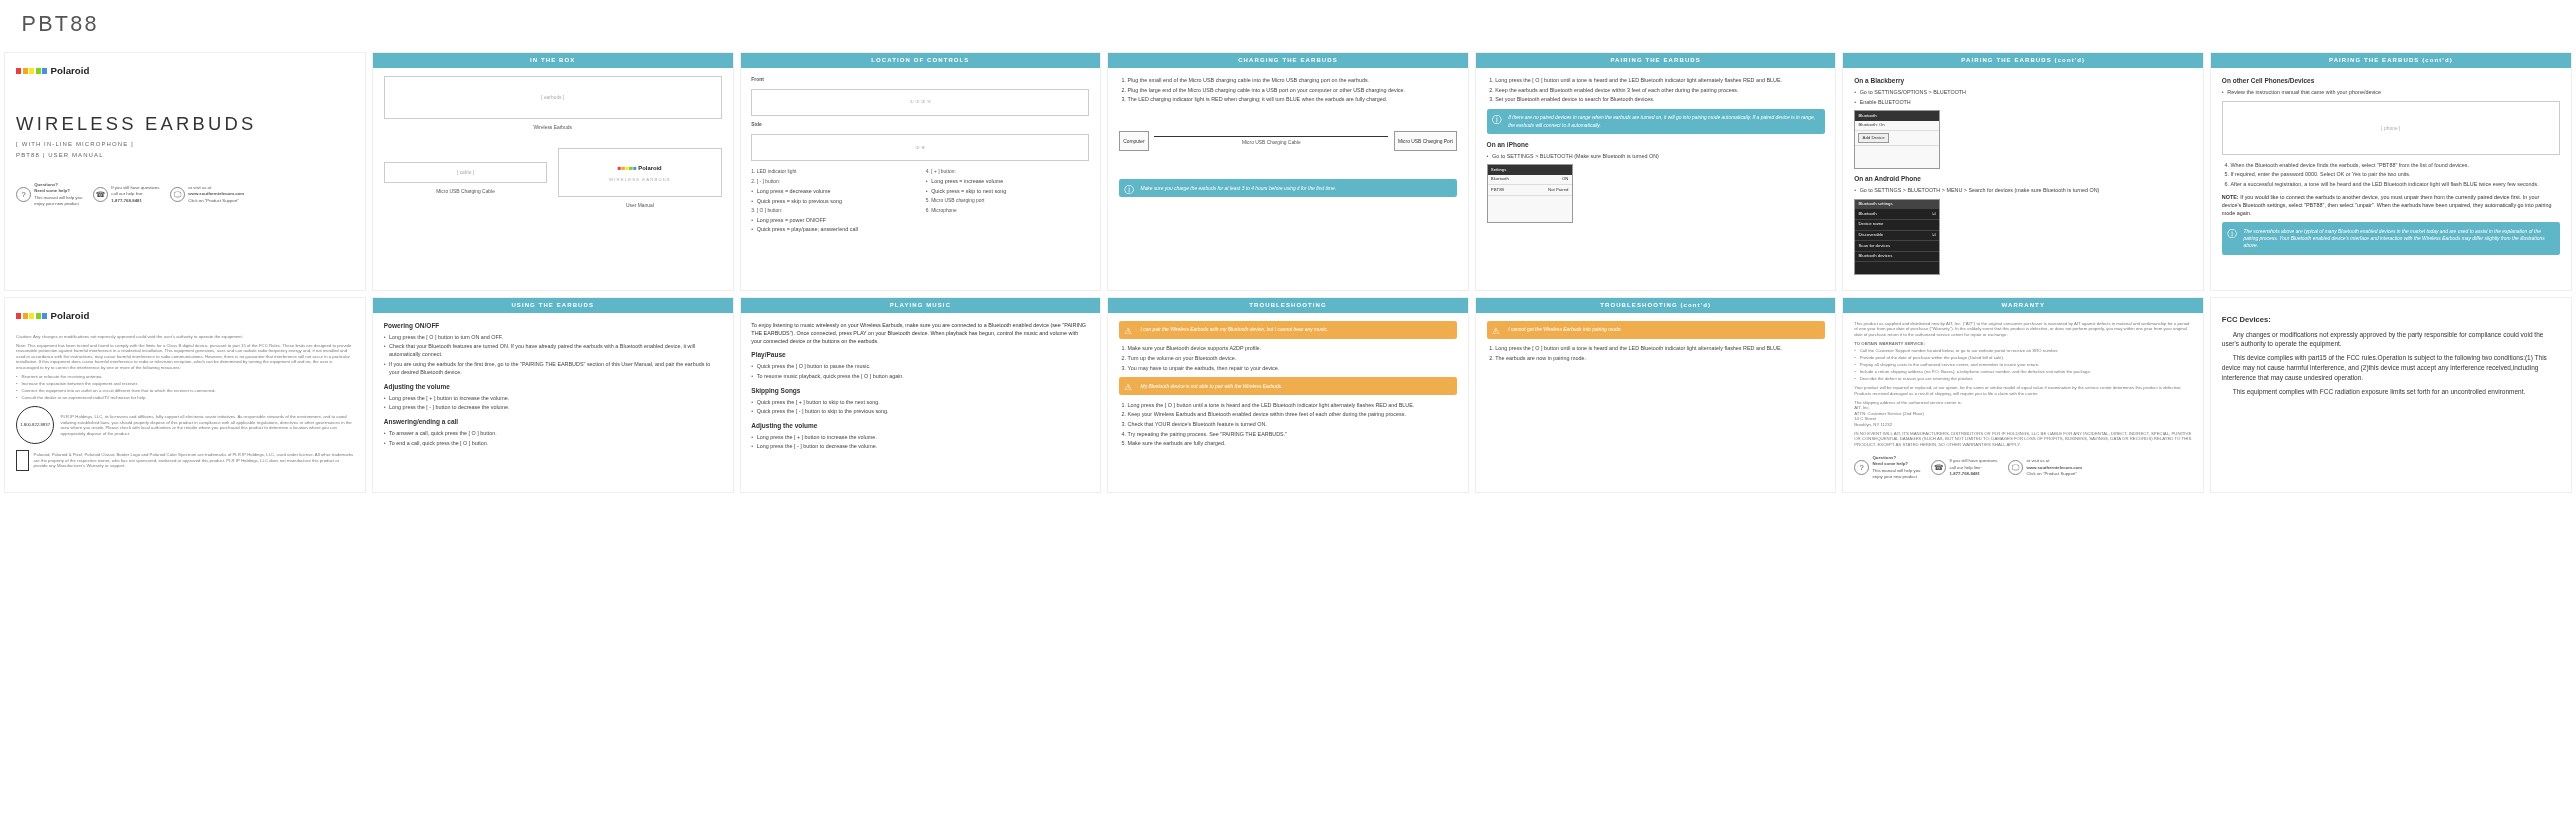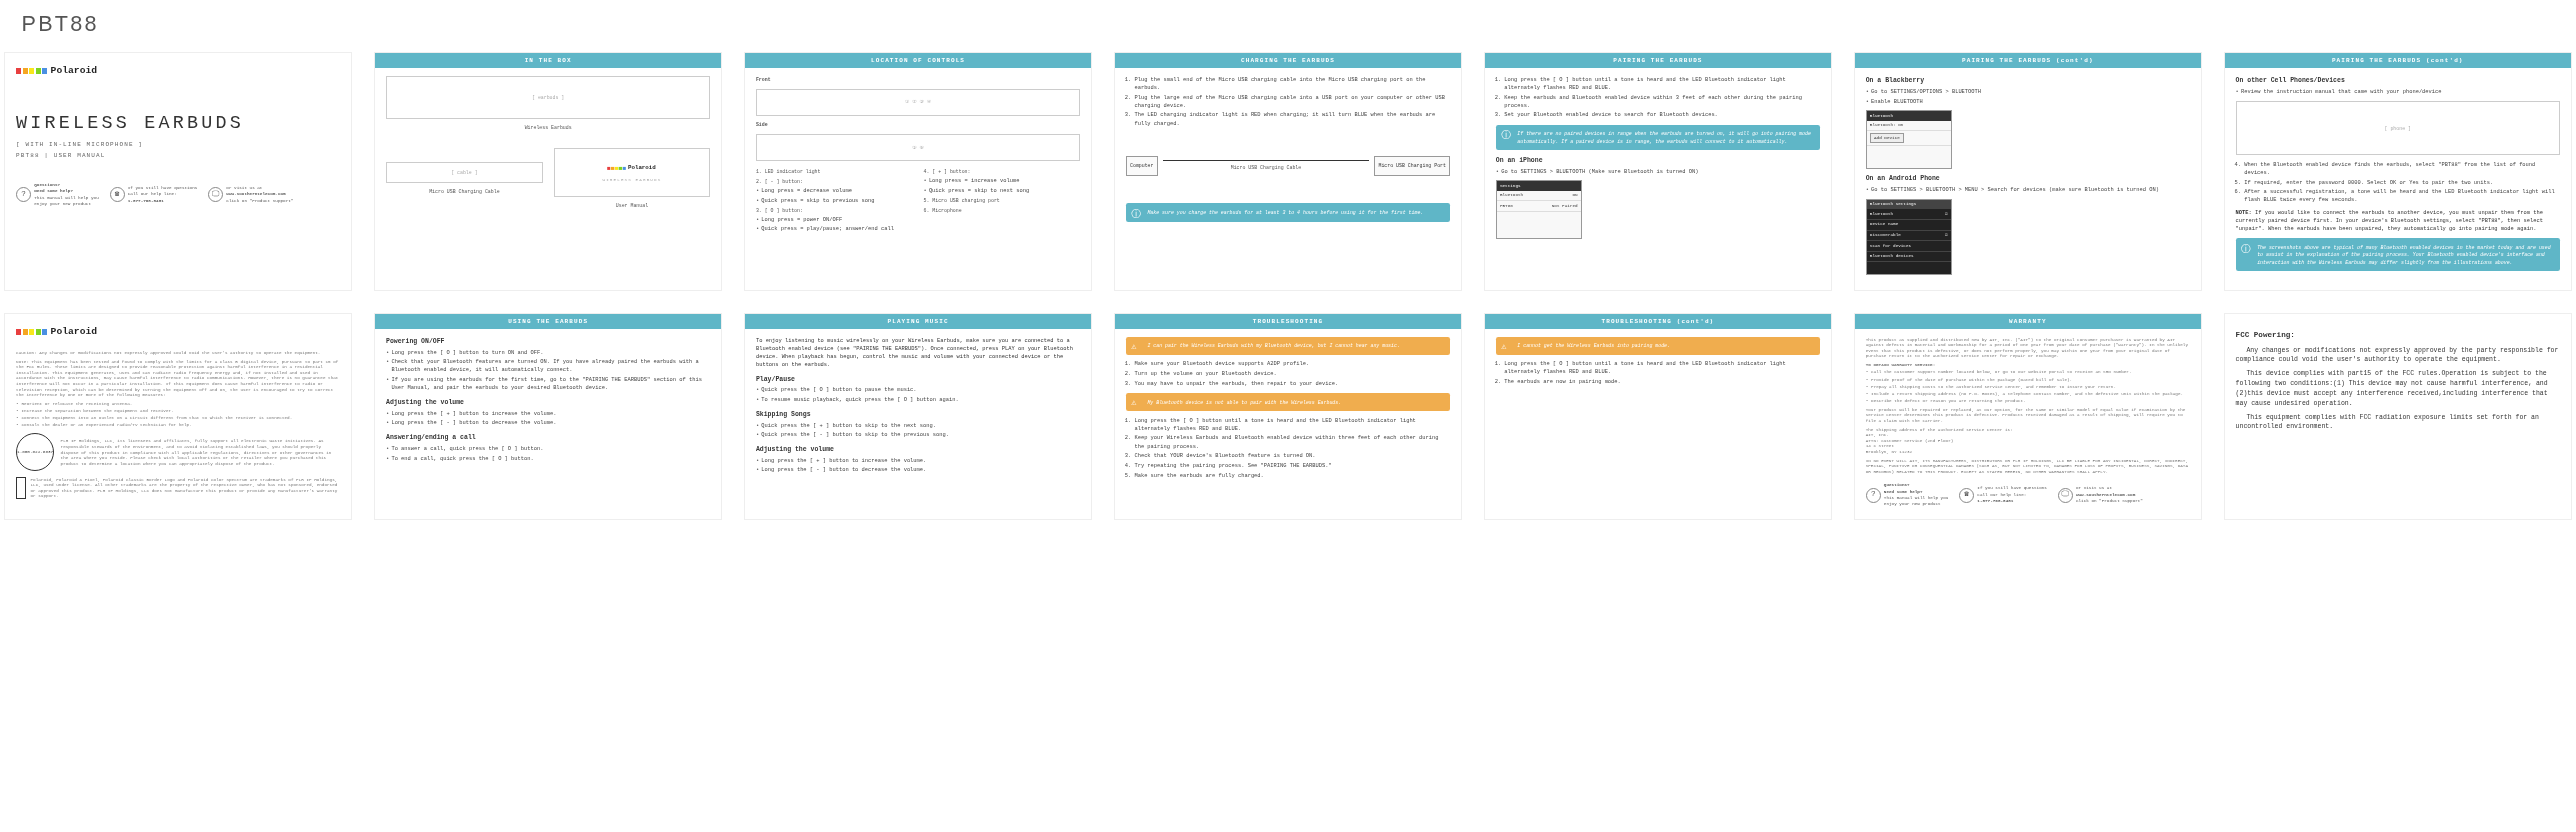--- a/index.html
+++ b/index.html
@@ -1,18 +1,18 @@
 <!DOCTYPE html>
 <html style="font-size:8.6px"><head>
 <meta charset="utf-8">
 <style>
   * { box-sizing: border-box; margin: 0; padding: 0; }
   body { font-family: Arial, Helvetica, sans-serif; color: #333; background: #fff; width: 2576px; }
   .top-label { font-size: 21.6px; font-weight: 300; padding: 10.8px 21.6px; letter-spacing: 2.2px; color: #555; }
-  .grid { display: grid; grid-template-columns: repeat(7, 1fr); grid-template-rows: auto auto; gap: 22px; padding: 4.3px; font-family: Liberation Mono, monospace; }
+  .grid { display: grid; grid-template-columns: repeat(7, 1fr); grid-template-rows: auto auto; gap: 6px; padding: 4.3px; }
   .panel { background: #fff; border: 0.5px solid #eee; padding: 10.8px; font-size: 6px; line-height: 1.5; position: relative; overflow: hidden; }
   .panel-header { background: #5fb6c7; color: #fff; text-align: center; padding: 3.2px 2.2px; font-size: 6px; letter-spacing: 1.1px; margin: -10.8px -10.8px 7.6px -10.8px; font-weight: 600; }
   .logo { display: flex; align-items: center; gap: 3.2px; margin-bottom: 10.8px; }
   .logo .sqs { display: flex; gap: 1.1px; }
   .logo .sq { width: 5.4px; height: 5.4px; }
   .logo .sq.r { background:#e83f3f;} .logo .sq.o{background:#f5a623;} .logo .sq.y{background:#f8e71c;} .logo .sq.g{background:#7ed321;} .logo .sq.b{background:#4a90e2;}
   .logo .txt { font-size: 9.7px; font-weight: 600; color:#222; }
   .big-title { font-size: 18.4px; letter-spacing: 3.2px; font-weight: 300; color:#333; margin-top: 32px; }
   .sub-title { font-size: 6px; letter-spacing: 1.1px; color:#666; margin-top:2.2px; }
   .footer-icons { display:flex; gap:10.8px; margin-top:21.6px; align-items:center; }
@@ -393,20 +393,20 @@
         <div>
           <div>or visit us at</div>
           <div style="font-weight:700">www.southerntelecom.com</div>
           <div>Click on "Product Support"</div>
         </div>
       </div>
     </div>
   </div>
 
   <div class="panel">
-    <h4 style="font-size:7.6px">FCC Powering:</h4>
+    <h4 style="font-size:7.6px">FCC Devices:</h4>
     <p style="font-size:6.5px; margin-top:4.3px; text-indent:10.8px;">Any changes or modifications not expressly approved by the party responsible for compliance could void the user's authority to operate the equipment.</p>
     <p style="font-size:6.5px; margin-top:4.3px; text-indent:10.8px;">This device complies with part15 of the FCC rules.Operation is subject to the following two conditions:(1) This device may not cause harmful interference, and (2)this device must accept any interference received,including interference that may cause undesired operation.</p>
     <p style="font-size:6.5px; margin-top:4.3px; text-indent:10.8px;">This equipment complies with FCC radiation exposure limits set forth for an uncontrolled environment.</p>
   </div>
 
 </div>
 
 
 </body></html>

